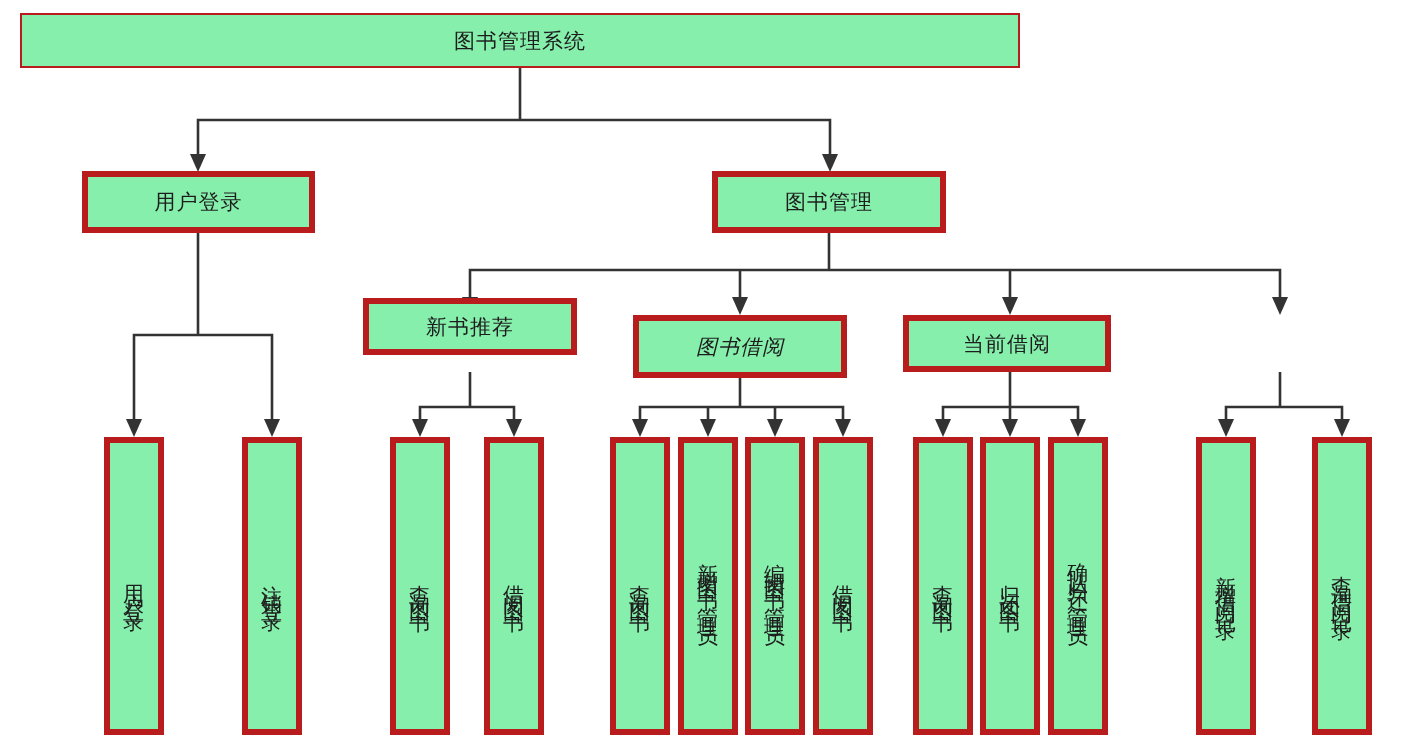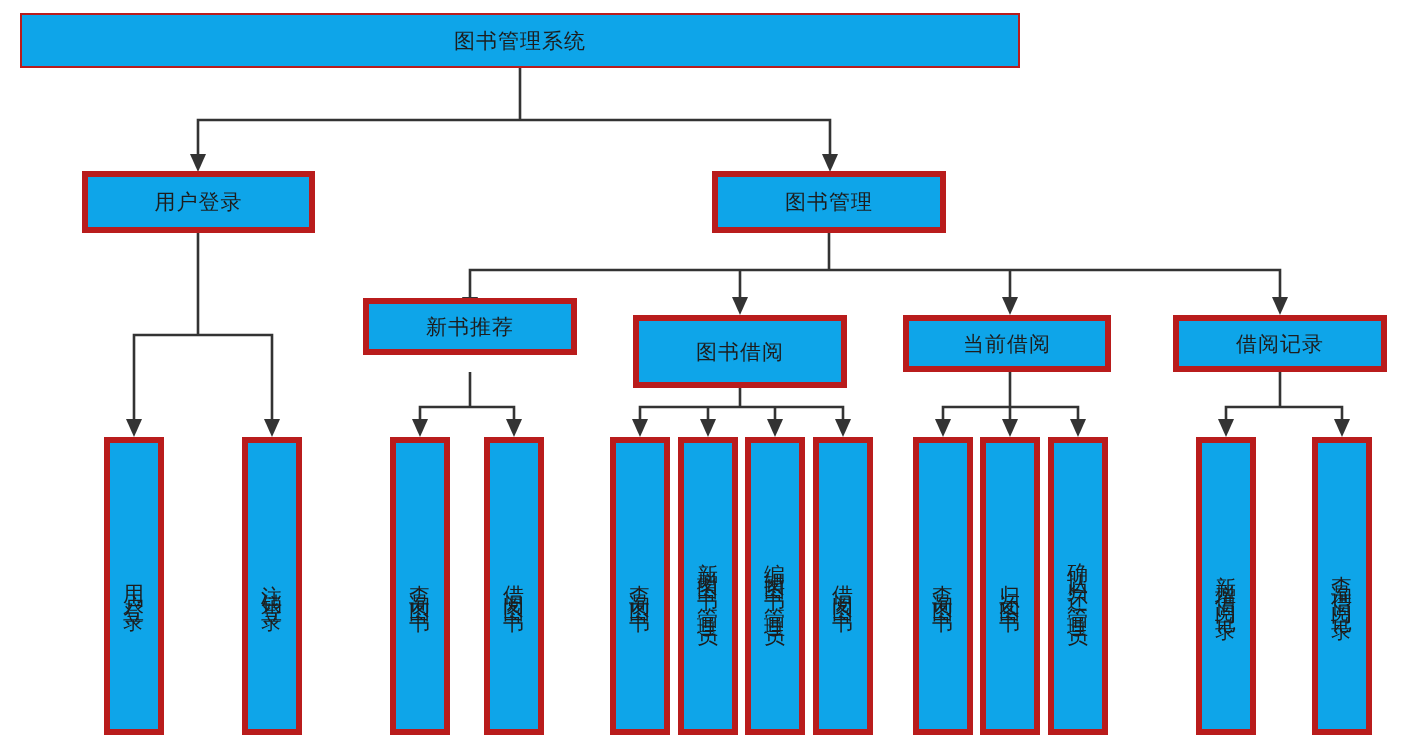--- a/index.html
+++ b/index.html
@@ -27,21 +27,21 @@
     fill: none;
     stroke: #333333;
     stroke-width: 2.6;
   }
   .wires polygon {
     fill: #333333;
     stroke: none;
   }
   .box {
     position: absolute;
-    background: #0ea5e9;
+    background: #86efac;
     border: 6px solid #b91c1c;
     box-sizing: border-box;
     display: flex;
     align-items: center;
     justify-content: center;
     color: #1d1d1d;
   }
   .box.root {
     border-width: 2px;
   }
@@ -131,28 +131,25 @@
   <div class="box h" style="left:82px; top:171px; width:233px; height:62px;">
     <span>用户登录</span>
   </div>
   <div class="box h" style="left:712px; top:171px; width:234px; height:62px;">
     <span>图书管理</span>
   </div>
 
   <div class="box h" style="left:363px; top:298px; width:214px; height:57px;">
     <span>新书推荐</span>
   </div>
-  <div class="box h" style="left:633px; top:315px; width:214px; height:73px;">
+  <div class="box h" style="left:633px; top:315px; width:214px; height:63px;font-style:italic;">
     <span>图书借阅</span>
   </div>
   <div class="box h" style="left:903px; top:315px; width:208px; height:57px;">
     <span>当前借阅</span>
-  </div>
-  <div class="box h" style="left:1173px; top:315px; width:214px; height:57px;">
-    <span>借阅记录</span>
   </div>
 
   <div class="box v" style="left:104px; top:437px; width:60px; height:298px;">
     <span>用户登录</span>
   </div>
   <div class="box v" style="left:242px; top:437px; width:60px; height:298px;">
     <span>注销登录</span>
   </div>
 
   <div class="box v" style="left:390px; top:437px; width:60px; height:298px;">

